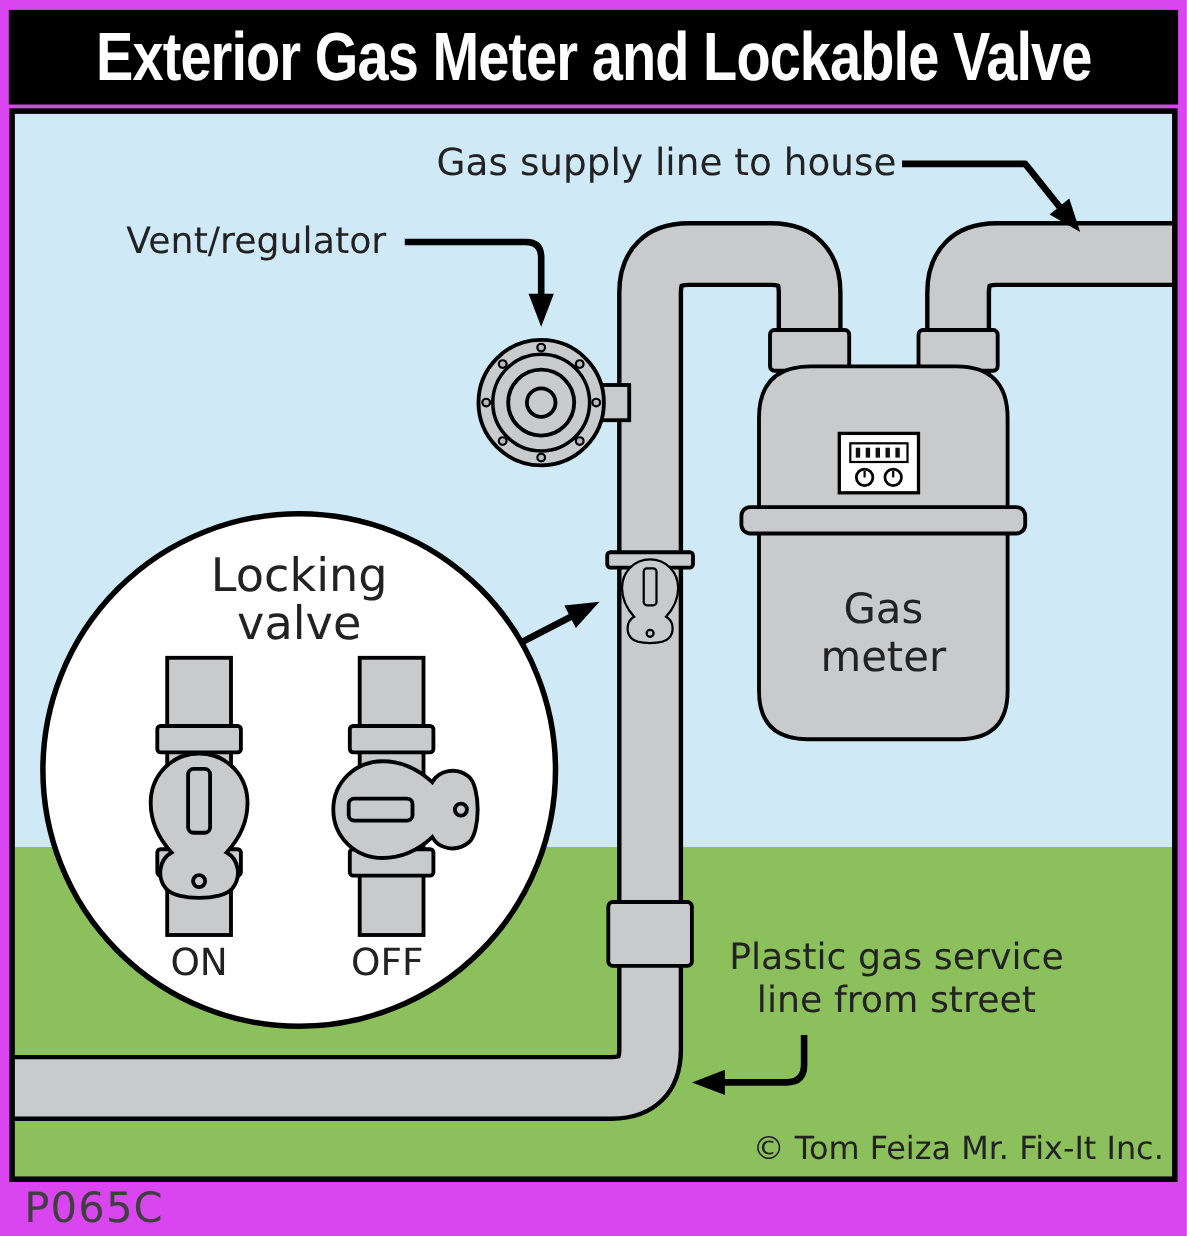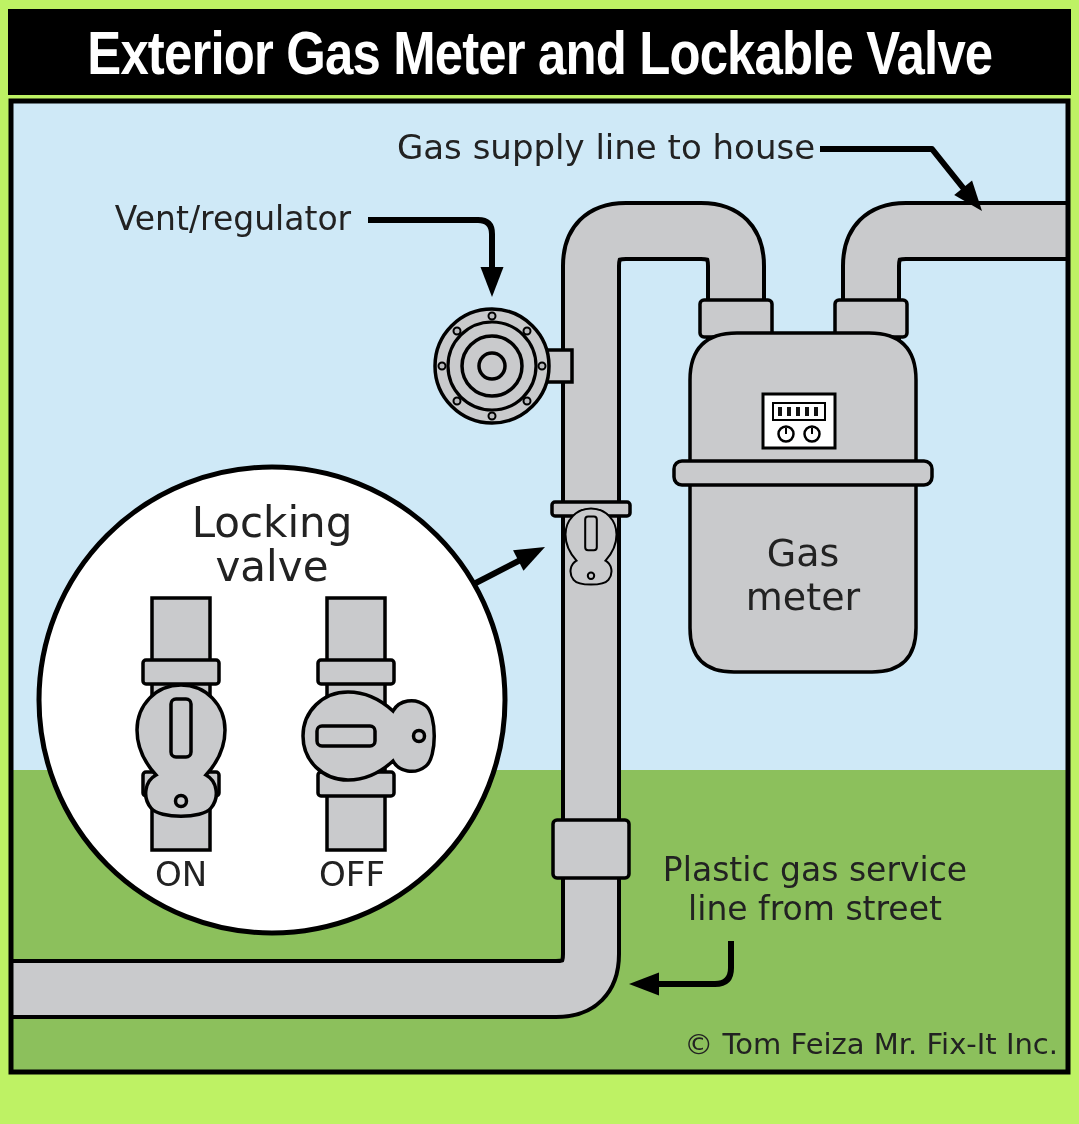--- a/index.html
+++ b/index.html
@@ -1,16 +1,16 @@
 <!DOCTYPE html>
 <html style="--sky: #cfe9f7; --ground: #8cc05c; --pipe-gray: #c9cacc; --outline: #000000; --title-bg: #000000; --title-text: #ffffff; --label-text: #222222;"><head>
 <meta charset="utf-8">
 <style>
   html,body{margin:0;padding:0;background:#ffffff;}
-  .canvas{position:relative;width:1079px;height:1124px;background:#bef264;overflow:hidden;
+  .canvas{position:relative;width:1079px;height:1124px;background:#d946ef;overflow:hidden;
           font-family:"Liberation Sans",sans-serif;}
   .title-bar{position:absolute;left:8px;top:9px;width:1063px;height:86px;
              background:var(--title-bg,#000);display:flex;align-items:center;justify-content:center;}
   .title-text{color:var(--title-text,#fff);font-family:"Liberation Sans",sans-serif;
               font-weight:700;font-size:62px;letter-spacing:-1px;white-space:nowrap;
               display:inline-block;transform:scaleX(0.82);transform-origin:center;}
   .figure-code{position:absolute;left:22px;top:1076px;font-family:"DejaVu Sans",sans-serif;
                font-size:38px;color:#3f3f3f;letter-spacing:1px;}
   svg{position:absolute;left:0;top:0;}
   .sky{fill:var(--sky,#cfe9f7);}
@@ -154,13 +154,14 @@
           <rect class="pipe-fill" x="318" y="772" width="76" height="24" rx="3"></rect>
           <use href="#valve-handle" transform="translate(347 736) rotate(-90)"></use>
           <text class="lbl" x="352" y="886" font-size="34" text-anchor="middle">OFF</text>
         </g>
       </g>
     </g>
 
     <rect class="frame" x="11" y="101" width="1057" height="971"></rect>
   </svg>
 
+  <div class="figure-code">P065C</div>
 </div>
 
 </body></html>

